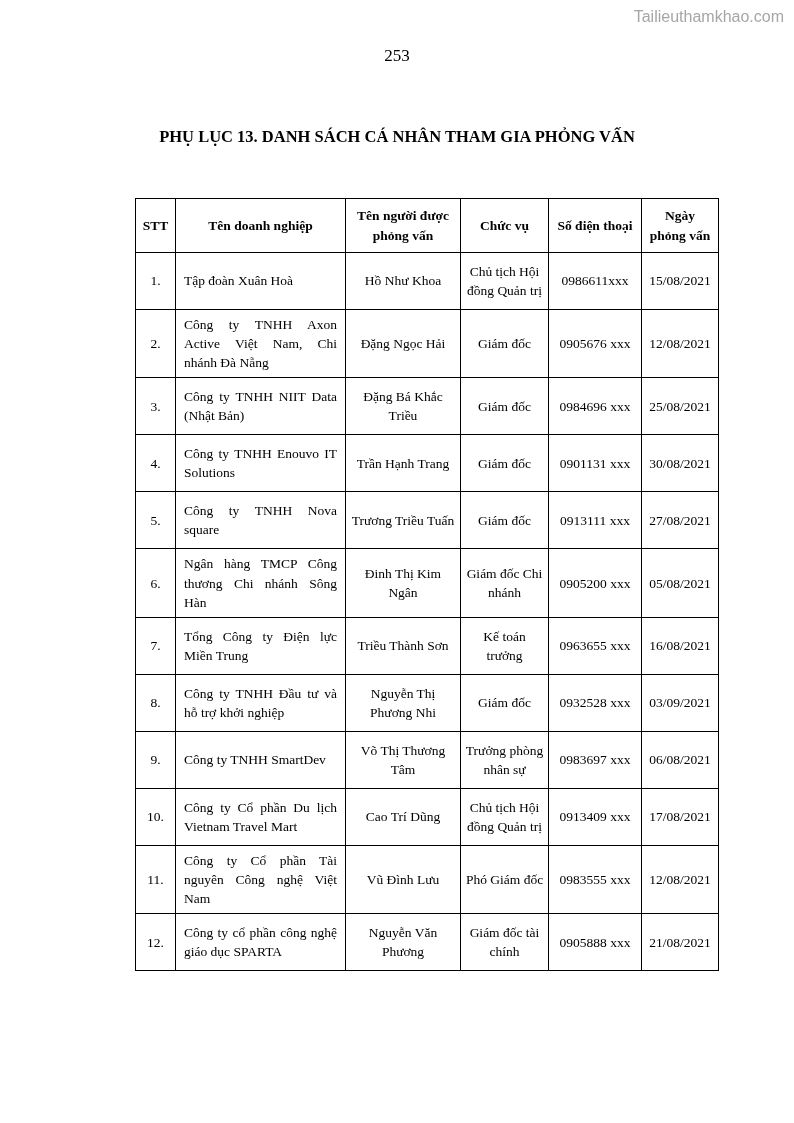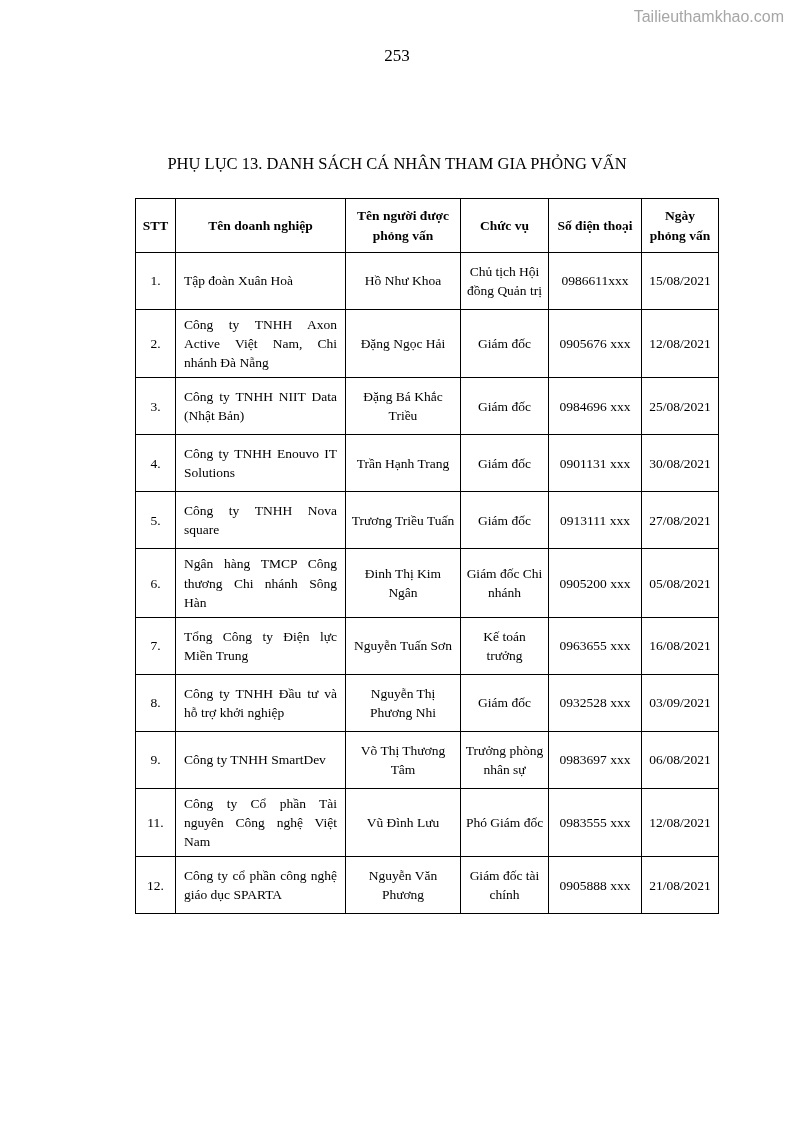--- a/index.html
+++ b/index.html
@@ -29,25 +29,25 @@
     position: absolute;
     top: 46px;
     left: 0;
     width: 100%;
     text-align: center;
     font-size: 17px;
   }
 
   .doc-title {
     position: absolute;
-    top: 147px;
+    top: 120px;
     left: 0;
     width: 100%;
     text-align: center;
-    font-weight: normal;
+    font-weight: bold;
     font-size: 16.5px;
     line-height: 33px;
   }
 
   table.interview-table {
     position: absolute;
     top: 198px;
     left: 135px;
     width: 583px;
     border-collapse: collapse;
@@ -164,21 +164,21 @@
     <td class="cell-company">Ngân hàng TMCP Công thương Chi nhánh Sông Hàn</td>
     <td class="cell-person">Đinh Thị Kim Ngân</td>
     <td class="cell-position">Giám đốc Chi nhánh</td>
     <td class="cell-phone">0905200 xxx</td>
     <td class="cell-date">05/08/2021</td>
   </tr>
 
   <tr>
     <td class="cell-stt">7.</td>
     <td class="cell-company">Tổng Công ty Điện lực Miền Trung</td>
-    <td class="cell-person">Nguyễn Tuấn Sơn</td>
+    <td class="cell-person">Triều Thành Sơn</td>
     <td class="cell-position">Kế toán trưởng</td>
     <td class="cell-phone">0963655 xxx</td>
     <td class="cell-date">16/08/2021</td>
   </tr>
 
   <tr>
     <td class="cell-stt">8.</td>
     <td class="cell-company">Công ty TNHH Đầu tư và hỗ trợ khởi nghiệp</td>
     <td class="cell-person">Nguyễn Thị Phương Nhi</td>
     <td class="cell-position">Giám đốc</td>
@@ -188,20 +188,28 @@
 
   <tr>
     <td class="cell-stt">9.</td>
     <td class="cell-company">Công ty TNHH SmartDev</td>
     <td class="cell-person">Võ Thị Thương Tâm</td>
     <td class="cell-position">Trưởng phòng nhân sự</td>
     <td class="cell-phone">0983697 xxx</td>
     <td class="cell-date">06/08/2021</td>
   </tr>
 
+  <tr>
+    <td class="cell-stt">10.</td>
+    <td class="cell-company">Công ty Cổ phần Du lịch Vietnam Travel Mart</td>
+    <td class="cell-person">Cao Trí Dũng</td>
+    <td class="cell-position">Chủ tịch Hội đồng Quản trị</td>
+    <td class="cell-phone">0913409 xxx</td>
+    <td class="cell-date">17/08/2021</td>
+  </tr>
 
   <tr>
     <td class="cell-stt">11.</td>
     <td class="cell-company">Công ty Cổ phần Tài nguyên Công nghệ Việt Nam</td>
     <td class="cell-person">Vũ Đình Lưu</td>
     <td class="cell-position">Phó Giám đốc</td>
     <td class="cell-phone">0983555 xxx</td>
     <td class="cell-date">12/08/2021</td>
   </tr>
 

